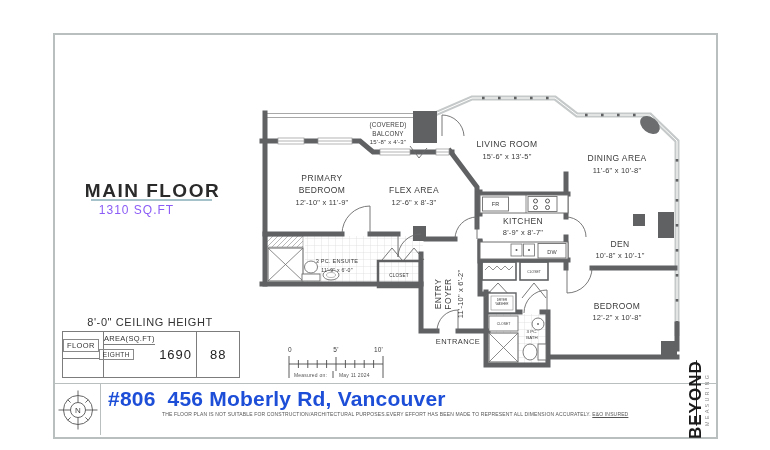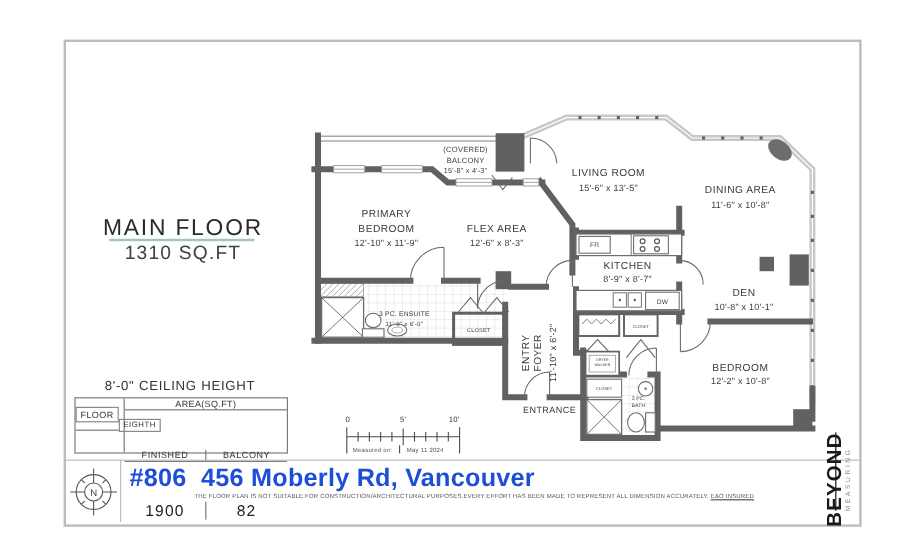--- a/index.html
+++ b/index.html
@@ -2,31 +2,31 @@
 <html><head>
 <meta charset="utf-8">
 <style>
   html,body{margin:0;padding:0;background:#fff;}
   body{width:770px;height:450px;position:relative;overflow:hidden;
        font-family:"Liberation Sans",sans-serif;color:#2e2e2e;}
   .frame{position:absolute;left:53px;top:33px;width:661px;height:402px;
          border:2px solid #b9bfbf;}
   
   .main-floor{position:absolute;left:75px;top:180px;width:155px;text-align:center;
-              font-size:19px;letter-spacing:1.5px;color:#2a2a2a;font-weight:400;}
+              font-size:19px;letter-spacing:1.5px;color:#2a2a2a;font-weight:700;}
   .mf-underline{position:absolute;left:91px;top:199px;width:121px;height:2px;background:#a5c2cb;}
-  .mf-area{position:absolute;left:75px;top:203px;width:155px;text-align:center;
-           font-size:16px;letter-spacing:1px;color:#404040;font-weight:500;}
+  .mf-area{position:absolute;left:59px;top:203px;width:155px;text-align:center;
+           font-size:12px;letter-spacing:1px;color:#8b5cf6;font-weight:500;}
   .ceiling{position:absolute;left:62px;top:316px;width:176px;text-align:center;
            font-size:11px;letter-spacing:.6px;color:#333;}
   
   .atable{position:absolute;left:62px;top:331px;width:176px;height:45px;
           border:1px solid #7c7c7c;display:flex;font-size:7.5px;color:#333;}
   .atable .colA{width:40px;border-right:1px solid #7c7c7c;display:flex;}
-  .atable .colB{flex:1;display:flex;flex-direction:column;gap:33px;}
+  .atable .colB{flex:1;display:flex;flex-direction:row;}
   .floorhead{height:26px;border-bottom:1px solid #7c7c7c;display:flex;align-items:center;justify-content:center;}
   .floorrow{flex:1;display:flex;align-items:center;justify-content:center;}
   .innerbox{border:1px solid #8a8a8a;padding:1px 3px;letter-spacing:.4px;}
   .arearow{height:12px;border-bottom:1px solid #7c7c7c;display:flex;align-items:center;justify-content:center;letter-spacing:.3px;}
   .subhead{height:13px;border-bottom:1px solid #7c7c7c;display:flex;}
   .subhead div{flex:1;display:flex;align-items:center;justify-content:center;letter-spacing:.5px;}
   .subhead div:first-child{border-right:1px solid #7c7c7c;}
   .valrow{flex:1;display:flex;}
   .valrow div{flex:1;display:flex;align-items:center;justify-content:center;font-size:13px;letter-spacing:1px;color:#222;}
   .valrow div:first-child{border-right:1px solid #7c7c7c;}
@@ -69,27 +69,23 @@
   <div class="colA">
     <div class="floorhead">
       <span class="innerbox">FLOOR</span>
     </div>
     <div class="floorrow">
       <span class="innerbox" style="font-size:6.5px;">EIGHTH</span>
     </div>
   </div>
   <div class="colB">
     <div class="arearow">AREA(SQ.FT)</div>
-    <div class="subhead">
-      <div>FINISHED</div>
-      <div>BALCONY</div>
-    </div>
     <div class="valrow">
-      <div>1900</div>
-      <div>82</div>
+      <div>1690</div>
+      <div>88</div>
     </div>
   </div>
 </div>
 
 <svg class="scalebar" width="104" height="36" viewBox="0 0 104 36">
   <text x="2" y="8" class="tiny" style="font-size:6.5px">0</text>
   <text x="50" y="8" class="tiny" style="font-size:6.5px" text-anchor="middle">5'</text>
   <text x="97" y="8" class="tiny" style="font-size:6.5px" text-anchor="end">10'</text>
   <g stroke="#4a4a4a" stroke-width="0.9">
     <line x1="3" y1="20" x2="97" y2="20"></line>

